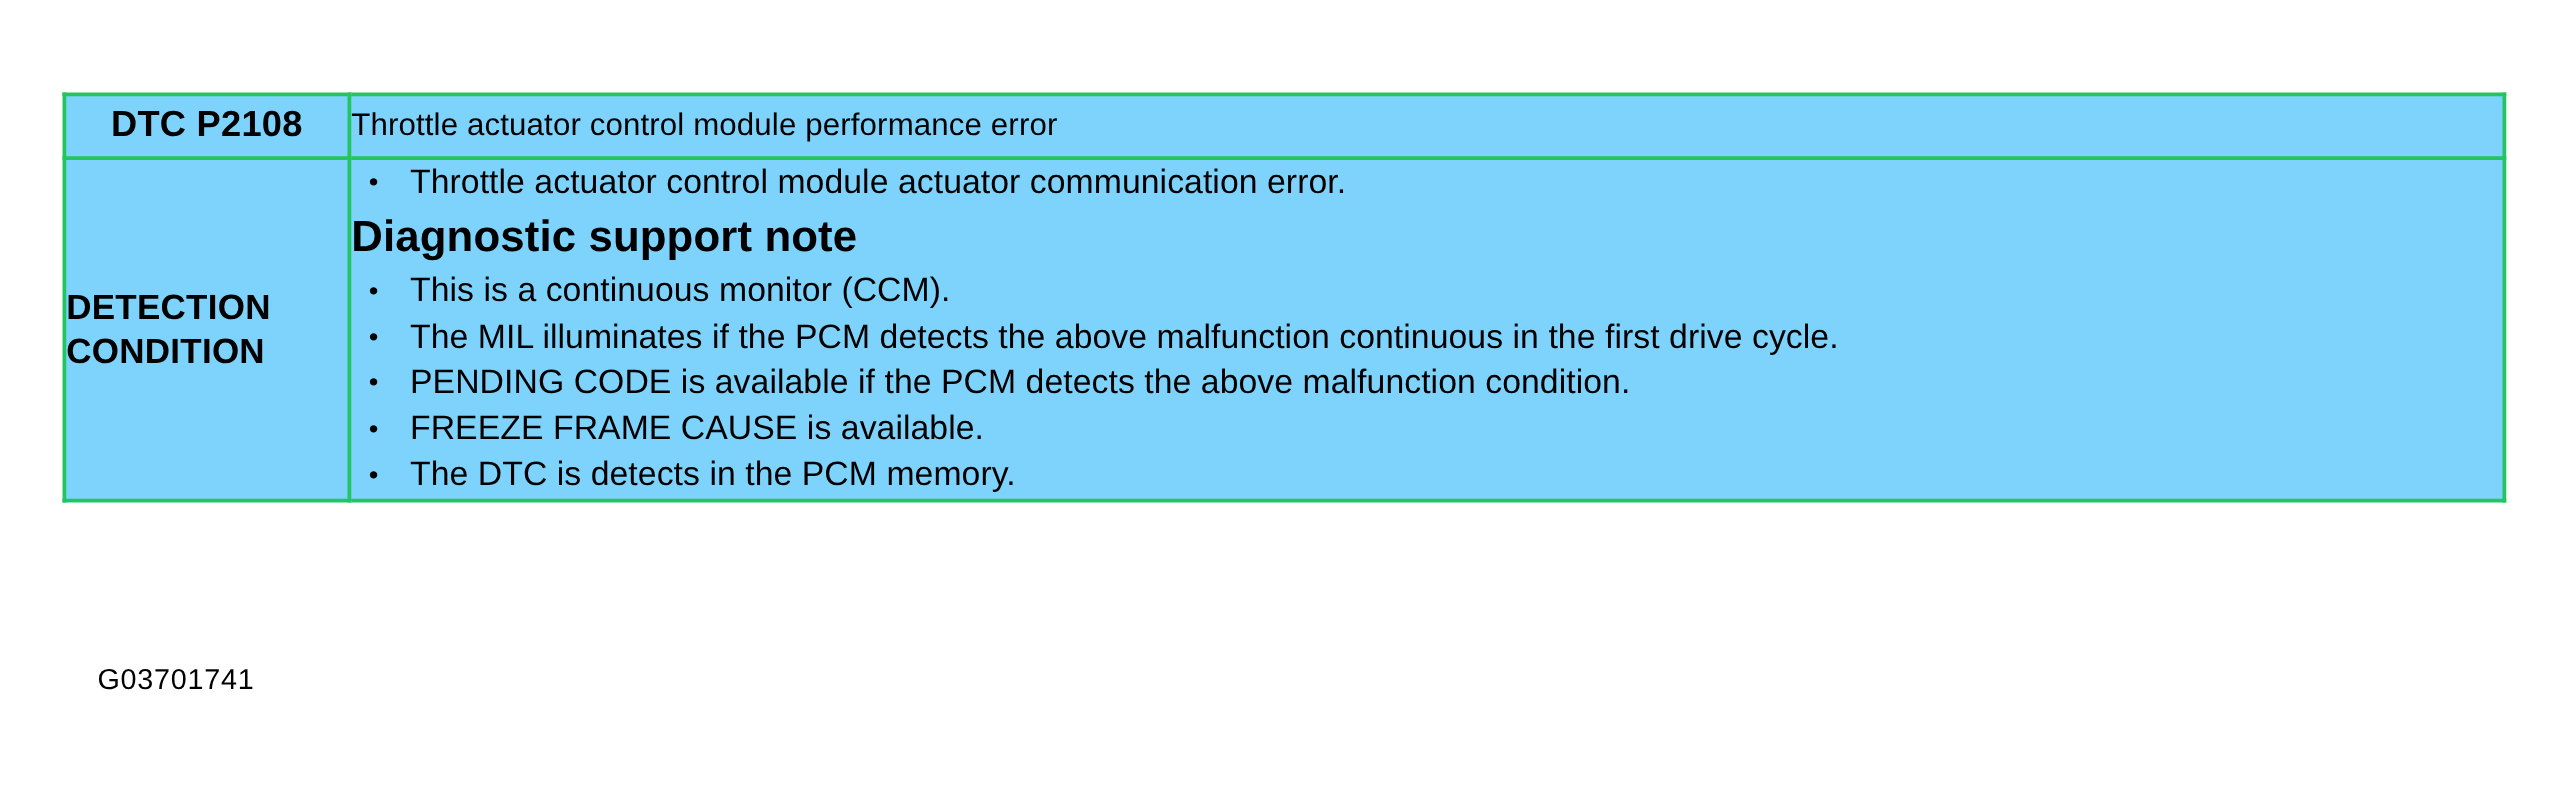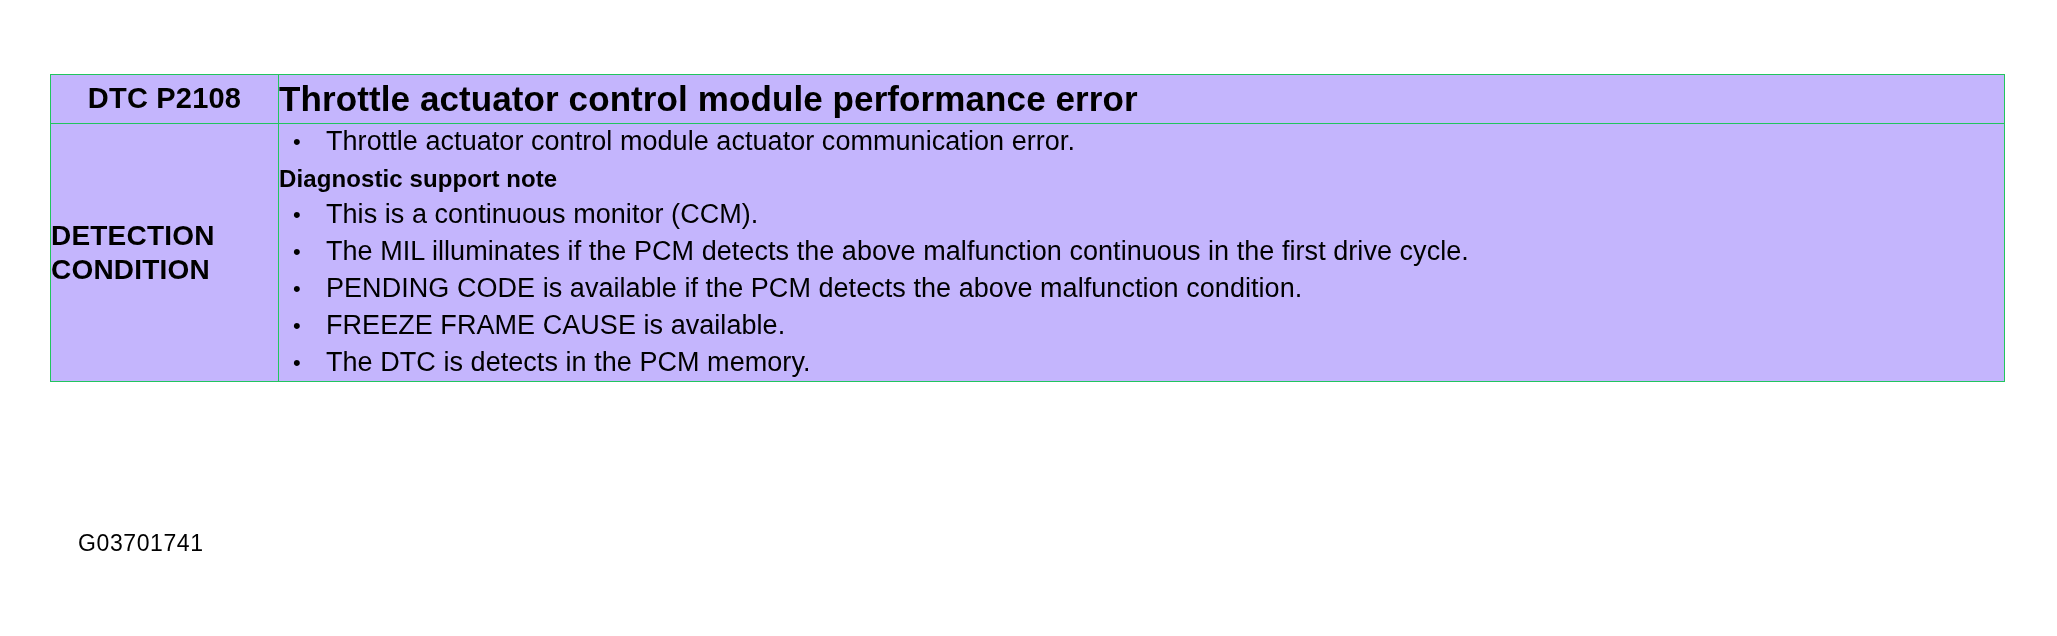--- a/index.html
+++ b/index.html
@@ -28,46 +28,46 @@
     position: absolute;
     left: 50px;
     top: 74px;
     width: 1955px;
     border-collapse: collapse;
     table-layout: fixed;
     background: #ffffff;
   }
 
   .dtc-table td {
-    border: 1px solid #22c55e;
+    border: 3px solid #22c55e;
     padding: 0;
     vertical-align: middle;
-    background: #c4b5fd;
+    background: #7dd3fc;
   }
 
   .col-label {
     width: 228px;
   }
 
   
   .row-head td {
     height: 48px;
   }
   .head-code {
     text-align: center;
     font-size: 29px;
     font-weight: bold;
     letter-spacing: 0.2px;
     line-height: 1.1;
     padding: 4px 6px;
   }
   .head-title {
     text-align: left;
-    font-size: 35px;
-    font-weight: bold;
+    font-size: 25px;
+    font-weight: normal;
     letter-spacing: 0.1px;
     line-height: 1.1;
     padding: 4px 0 4px 16px;
   }
 
   
   .side-label {
     text-align: left;
     font-size: 28px;
     font-weight: bold;
@@ -86,21 +86,21 @@
     padding: 9px 0 11px 16px;
     vertical-align: top;
   }
   .content-cell.cause {
     padding-top: 14px;
     padding-bottom: 16px;
     vertical-align: middle;
   }
 
   .sub-heading {
-    font-size: 24px;
+    font-size: 35px;
     font-weight: bold;
     line-height: 1.25;
     margin: 4px 2px 3px 0;
     letter-spacing: 0.1px;
   }
 
   ul.bullets {
     list-style: none;
     margin: 0;
     padding: 0;

